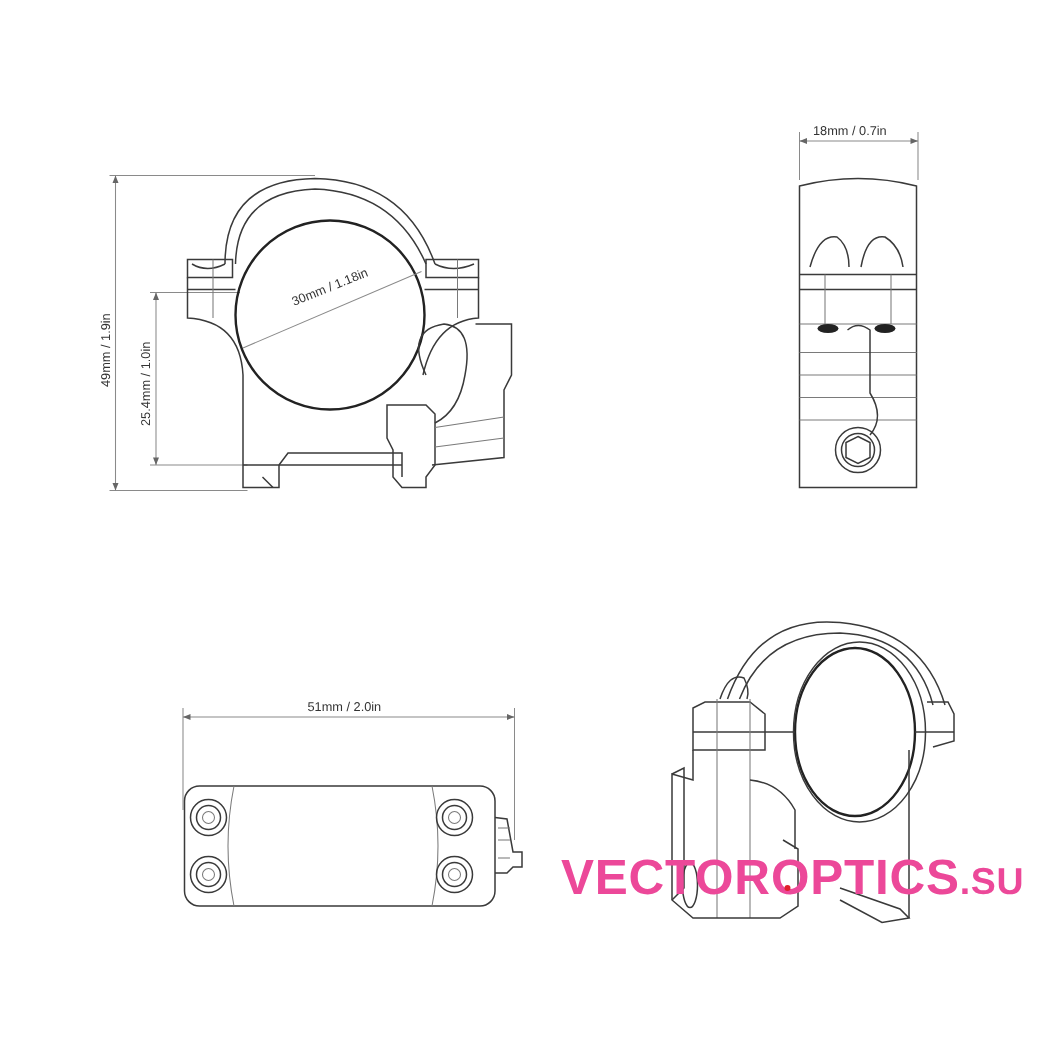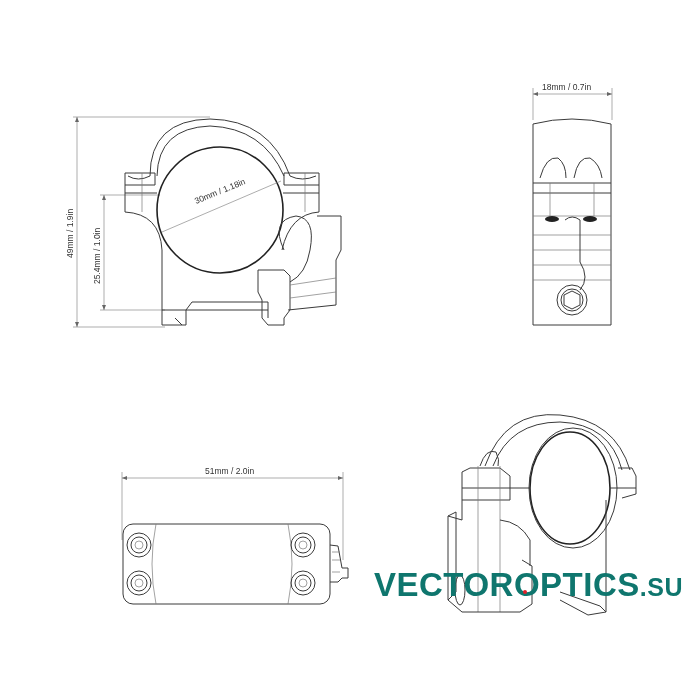--- a/index.html
+++ b/index.html
@@ -3,21 +3,21 @@
 <meta charset="utf-8">
 <style>
   html,body{margin:0;padding:0;background:#ffffff;}
   #canvas{position:relative;width:700px;height:700px;background:#fff;overflow:hidden;font-family:"Liberation Sans",sans-serif;}
   svg{position:absolute;left:0;top:0;}
   .ln{fill:none;stroke:#3a3a3a;stroke-width:1;}
   .thin{fill:none;stroke:#7a7a7a;stroke-width:0.7;}
   .thick{fill:none;stroke:#222;stroke-width:1.6;}
   .dim{fill:none;stroke:#8a8a8a;stroke-width:0.7;}
   .dimtxt{font-family:"Liberation Sans",sans-serif;font-size:8.5px;fill:#333;}
-  .logo{position:absolute;left:374px;top:566px;font-family:"Liberation Sans",sans-serif;font-weight:bold;font-size:33px;letter-spacing:0.5px;color:#0f766e;white-space:nowrap;}
+  .logo{position:absolute;left:374px;top:566px;font-family:"Liberation Sans",sans-serif;font-weight:bold;font-size:33px;letter-spacing:0.5px;color:#ec4899;white-space:nowrap;}
   .logo .sm{font-size:25px;}
   .reddot{position:absolute;left:523px;top:590px;width:4px;height:4px;border-radius:50%;background:#e0202a;}
 </style>
 </head>
 <body>
 
 <div id="canvas">
 <svg width="700" height="700" viewBox="0 0 700 700">
 
   <g>

